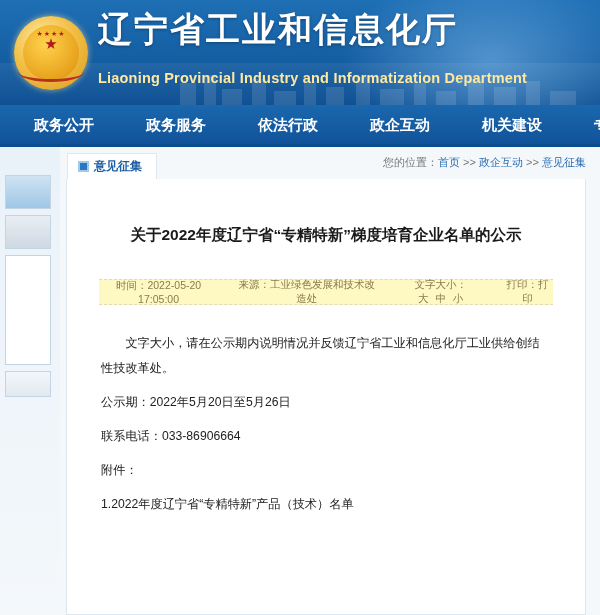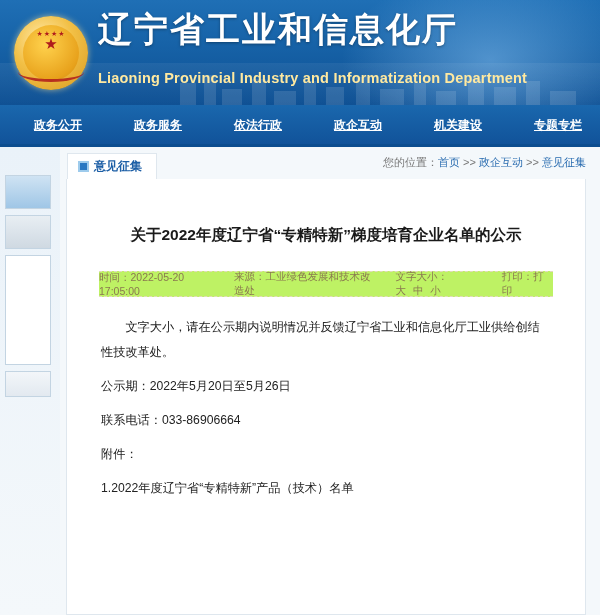--- a/index.html
+++ b/index.html
@@ -108,27 +108,26 @@
     height: 42px;
     background: linear-gradient(180deg, #1a67ad 0%, #11539a 100%);
     display: flex;
     align-items: center;
     padding-left: 8px;
     border-bottom: 3px solid #0c4staging;
     border-bottom: 3px solid #0c4d8f;
   }
   .nav-item {
     color: #ffffff;
-    font-size: 12px;
+    font-size: 15px;
     font-weight: bold;
     padding: 0 26px;
     line-height: 42px;
     cursor: pointer;
     white-space: nowrap;
-    text-decoration: underline;
   }
 
   
   .page {
     position: relative;
     background: #f4f8fb;
     height: 468px;
   }
   .watermark-left {
     position: absolute;
@@ -193,31 +192,32 @@
 
   .doc-title {
     text-align: center;
     font-size: 15.5px;
     font-weight: bold;
     color: #1a1a1a;
     line-height: 24px;
     padding: 44px 40px 24px 40px;
   }
   .meta {
-    margin: 0 32px;
-    background: #bef264;
+    margin: 8px 32px;
+    background: #fef9c3;
     border-top: 1px dashed #e2d9bd;
     border-bottom: 1px dashed #e2d9bd;
     height: 26px;
     display: flex;
     align-items: center;
     justify-content: center;
     gap: 16px;
     font-size: 10.5px;
     color: #8a7a4f;
+    text-align: center;
   }
   .meta b { font-weight: normal; }
   .meta .fs { color: #8a7a4f; }
   .meta .fs em { font-style: normal; margin: 0 2px; }
   .meta a { color: #8a7a4f; text-decoration: none; }
 
   .body-text {
     padding: 18px 34px 0 34px;
     font-size: 12.2px;
     color: #222;

